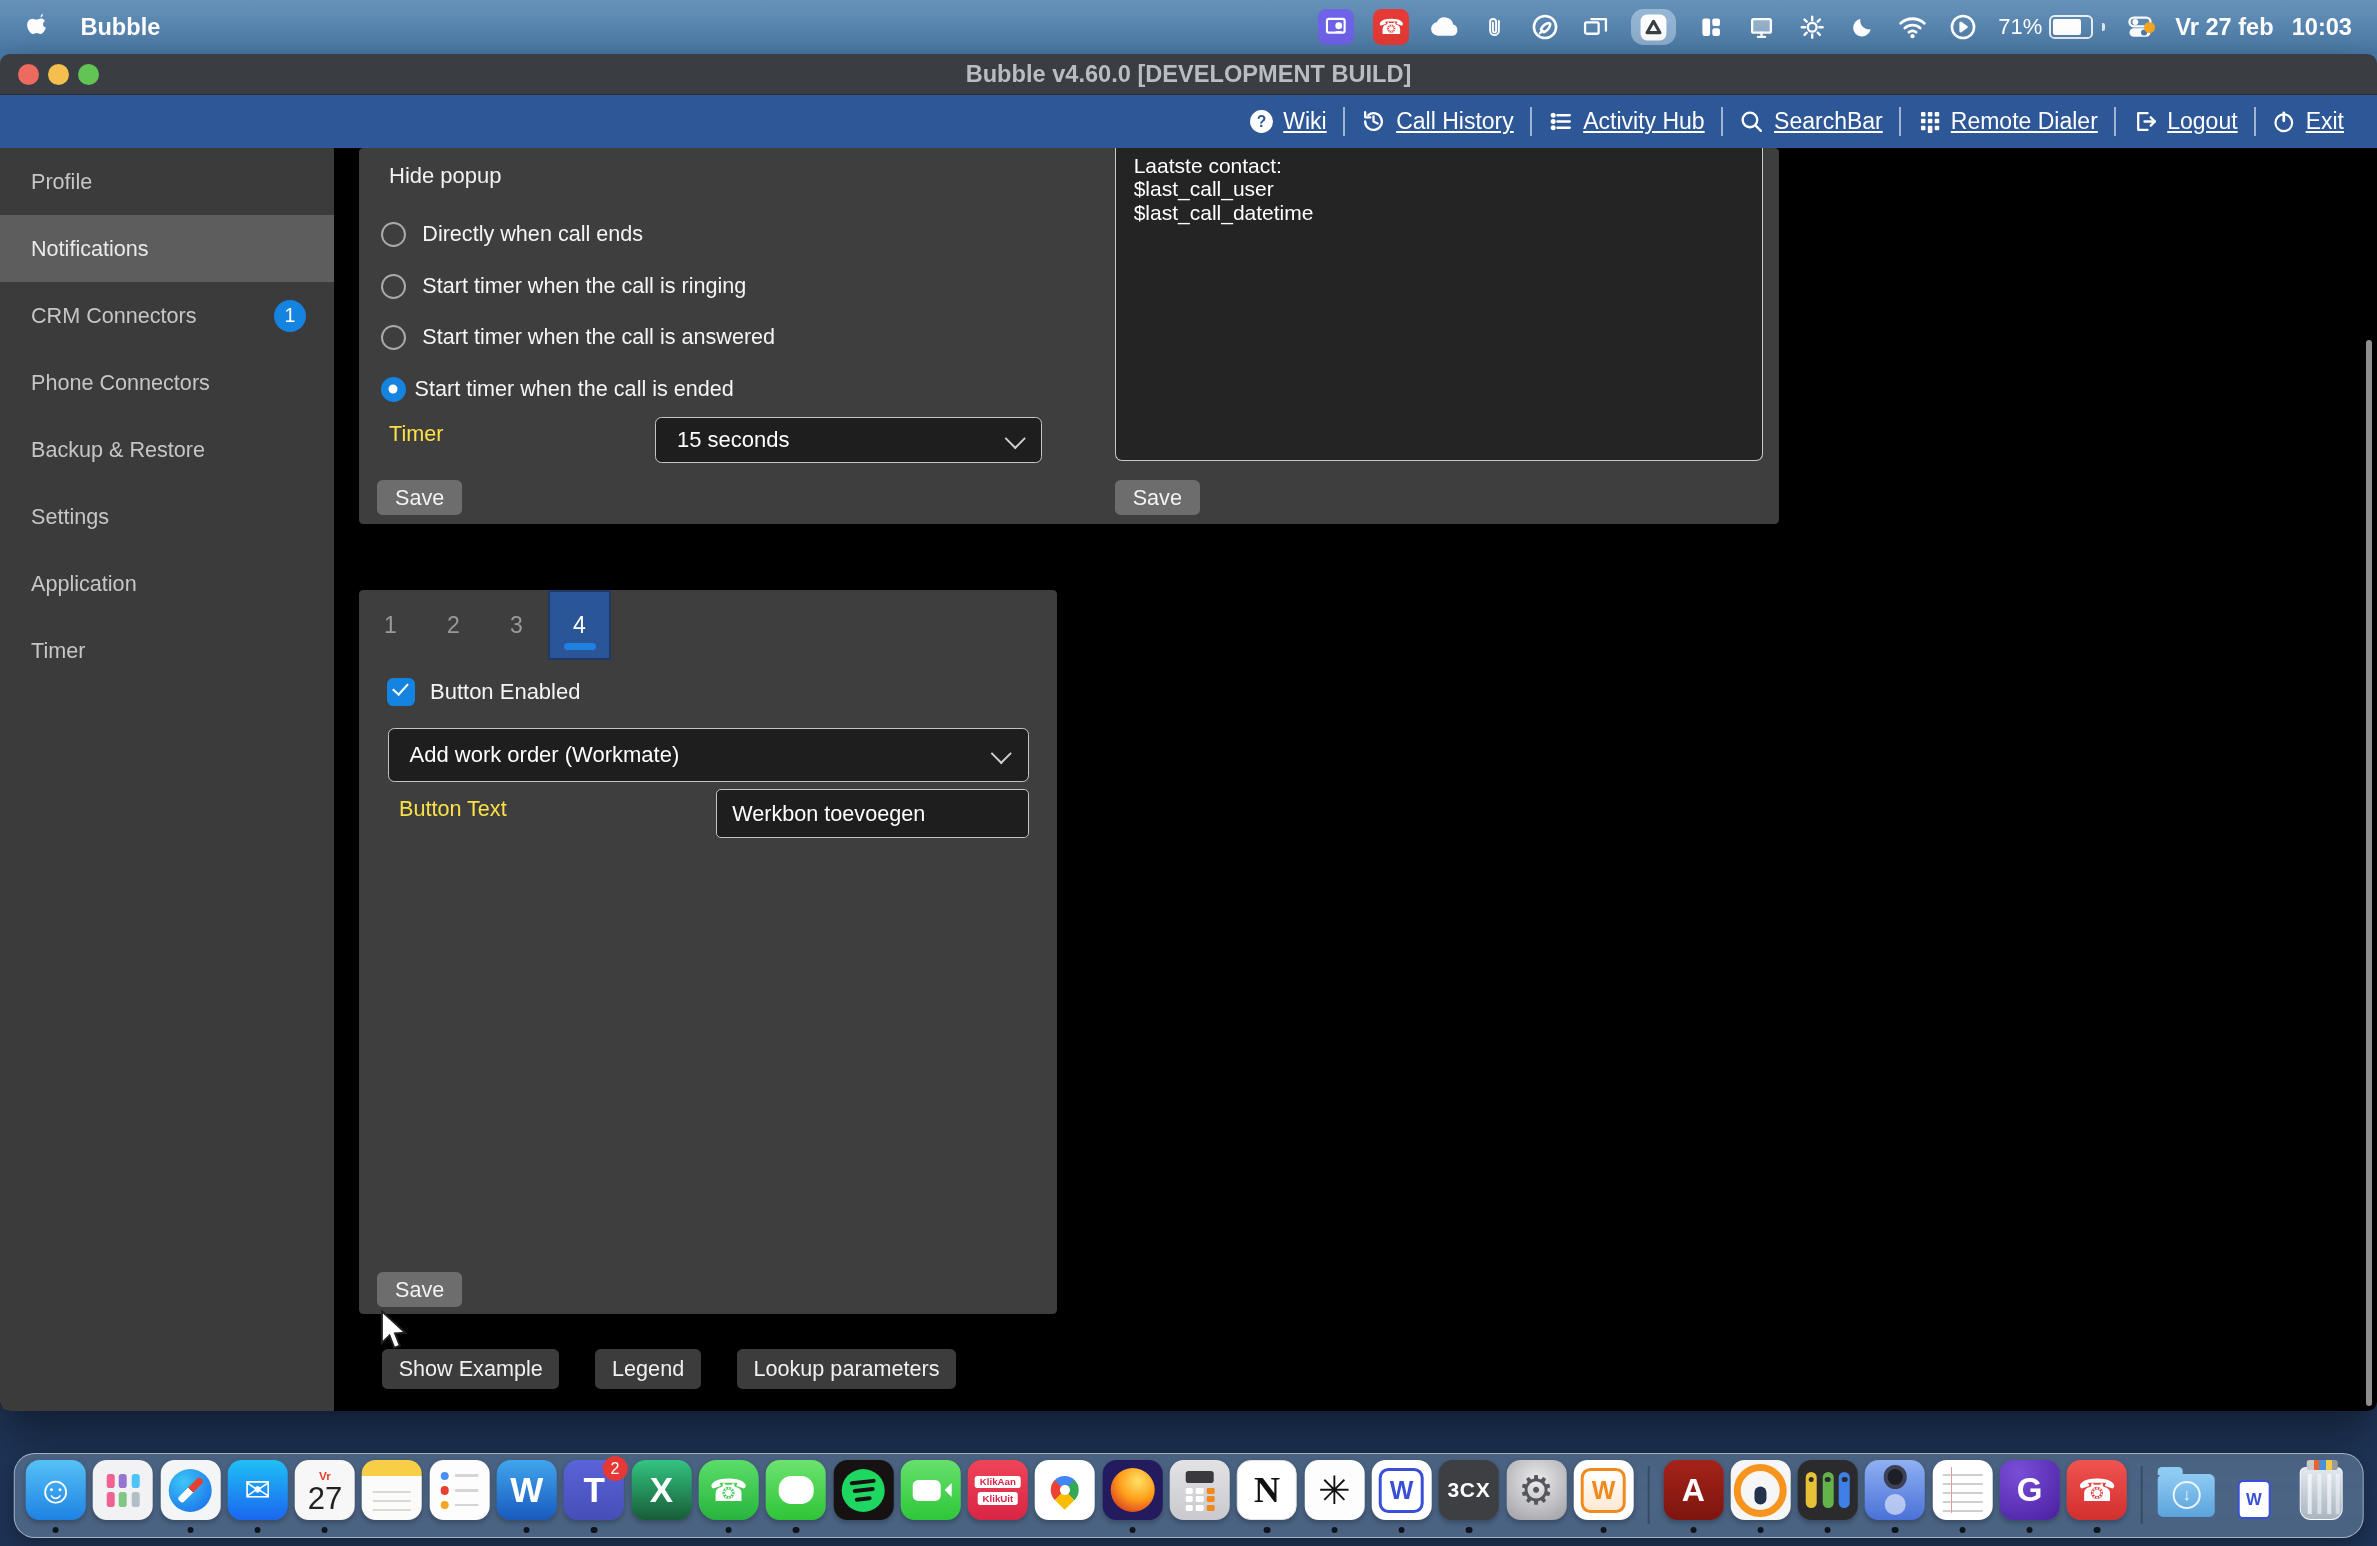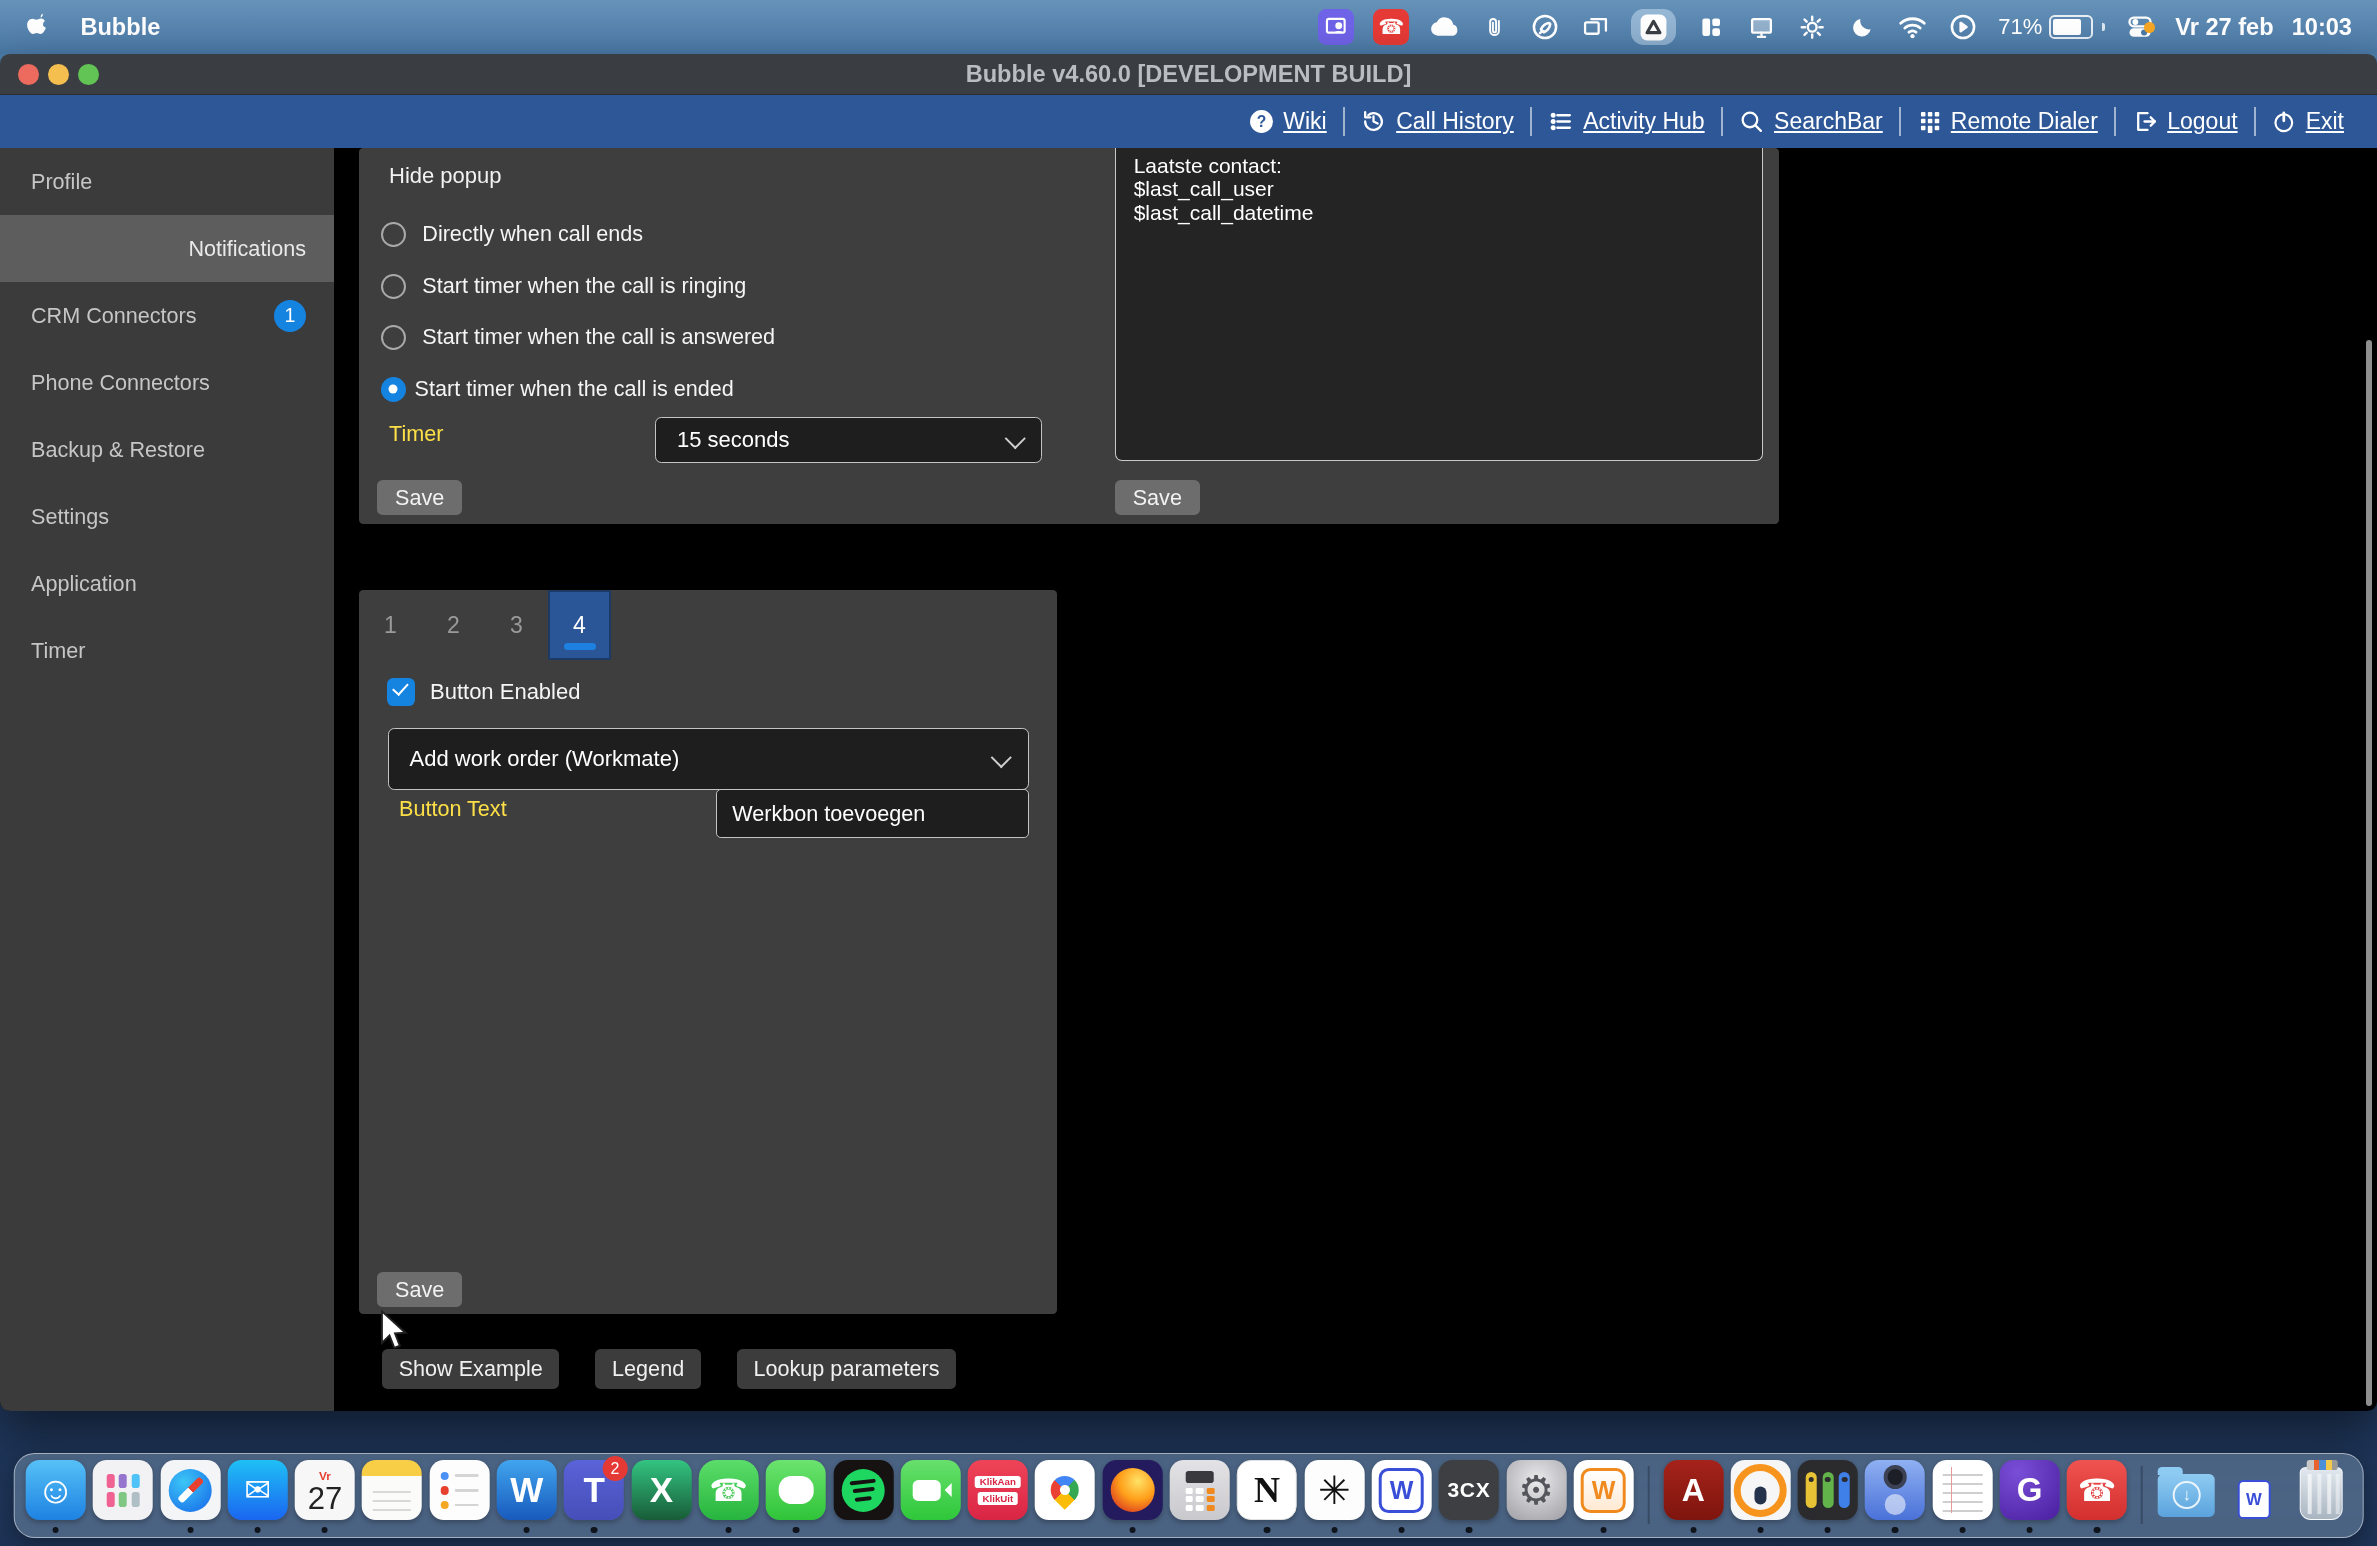--- a/index.html
+++ b/index.html
@@ -40,21 +40,21 @@
     padding-right:33px;color:#fff;}
   .navlink{display:flex;align-items:center;gap:9.7px;font-size:23px;color:#fff;cursor:pointer;}
   .navlink .lbl{text-decoration:underline;}
   .nav-sep{width:1.4px;height:29px;background:rgba(255,255,255,.55);margin:0 16.7px;}
   .navlink svg{display:block;}
   
   .content{position:relative;height:1263px;background:#000;}
   .sidebar{position:absolute;left:0;top:0;width:334px;height:100%;background:#3b3b3b;}
   .side-item{height:67px;display:flex;align-items:center;padding:0 28px 0 31px;color:#c6c6c6;
     font-size:21.6px;cursor:pointer;position:relative;}
-  .side-item.sel{background:#5d5d5d;color:#e9e9e9;justify-content:flex-end;}
+  .side-item.sel{background:#5d5d5d;color:#e9e9e9;}
   .side-badge{margin-left:auto;background:#1583e0;color:#fff;width:32px;height:32px;border-radius:50%;
     display:flex;align-items:center;justify-content:center;font-size:19.5px;}
   .card{position:absolute;background:#3e3e3e;border-radius:4.2px;}
   #card-popup{left:359px;top:0;width:808px;height:376px;}
   #card-template{left:1098px;top:0;width:681px;height:376px;}
   #card-actions{left:359px;top:442px;width:698px;height:724px;}
   .card .heading{position:absolute;left:30px;top:15.3px;color:#f2f2f2;font-size:22px;}
   .opt-row{position:absolute;left:21.6px;height:28px;display:flex;align-items:center;gap:16.7px;
     color:#f5f5f5;font-size:21.6px;cursor:pointer;}
   .radio{width:25px;height:25px;border-radius:50%;border:2.1px solid #a9a9a9;box-sizing:border-box;flex:0 0 auto;}
@@ -490,21 +490,21 @@
     <div class="section-title">Action Buttons</div>
     <div class="card" id="card-actions">
       <div class="tabs" id="action-tabs">
           <div class="tab">1</div>
           <div class="tab">2</div>
           <div class="tab">3</div>
           <div class="tab sel">4</div>
         </div>
       <span class="checkbox"></span>
       <span class="cb-label">Button Enabled</span>
-      <div class="select" style="left:28.5px;top:138px;width:641px;height:62px;">
+      <div class="select" style="left:28.5px;top:138px;width:641px;height:54px;">
         <span>Add work order (Workmate)</span>
         <span class="chev"></span>
       </div>
       <div class="field-label" style="left:40px;top:206px;">Button Text</div>
       <input class="input" style="left: 357px; top: 199px; width: 313px; height: 49px;" value="Werkbon toevoegen">
       <button class="btn" style="left:18px;top:682px;">Save</button>
     </div>
 
     <div class="footer-row" id="footer-row">
         <button class="fbtn">Show Example</button>

